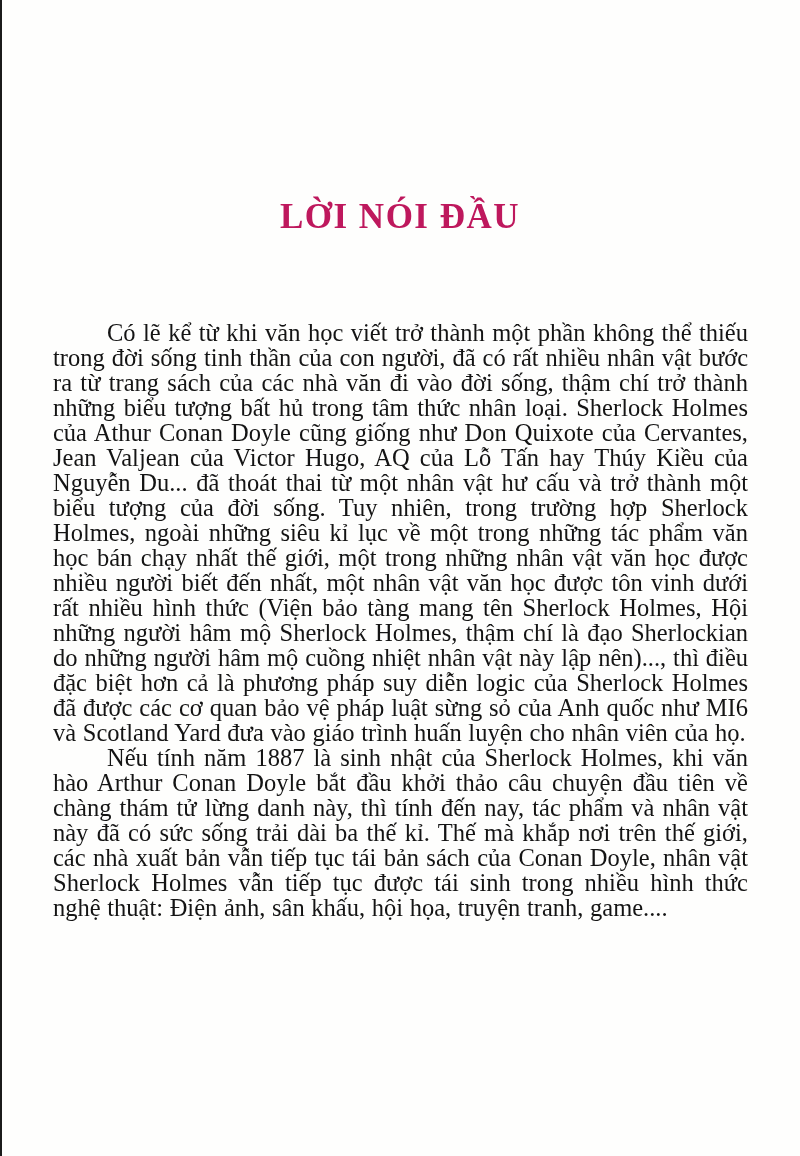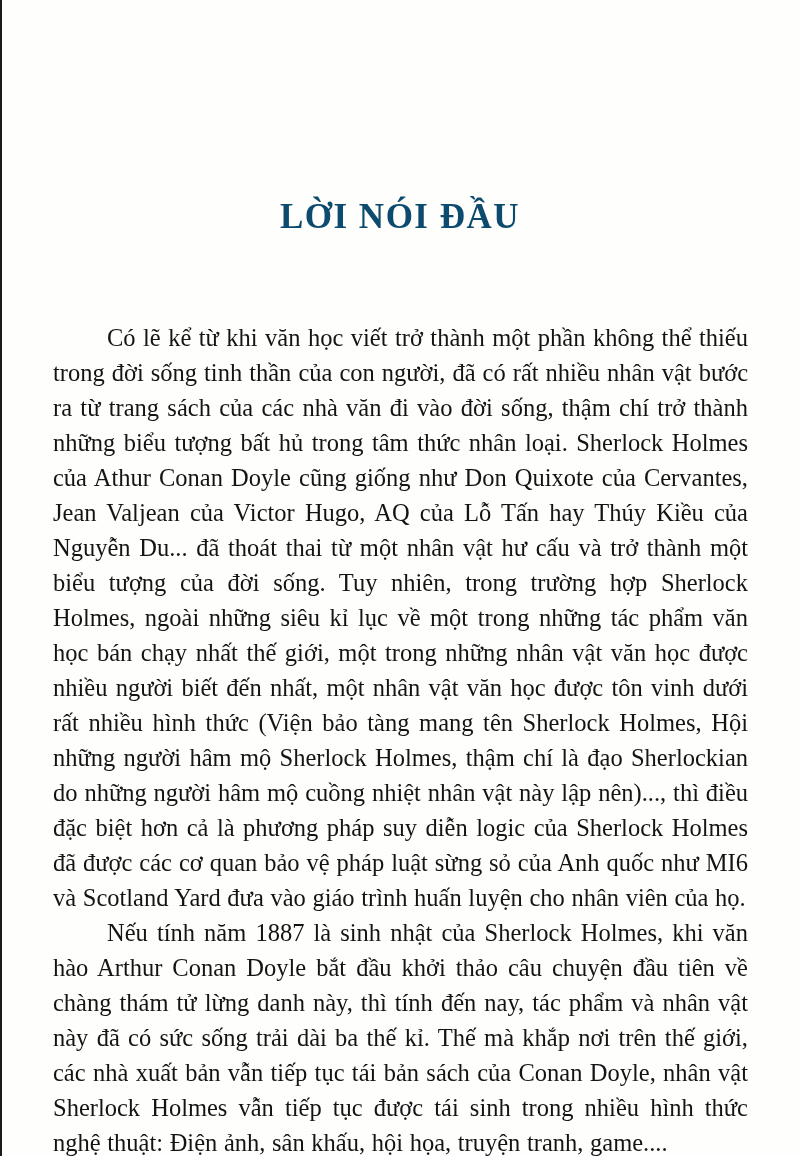--- a/index.html
+++ b/index.html
@@ -25,29 +25,29 @@
     height: 100%;
     background: #1b1b1b;
   }
   .chapter-title {
     margin: 0;
     padding-top: 197px;
     text-align: center;
     font-size: 35px;
     font-weight: bold;
     letter-spacing: 1.5px;
-    color: #0c4a6e;
+    color: #be185d;
   }
   .content {
     margin: 83px 52px 0 53px;
   }
   .content p {
     margin: 0;
     font-size: 24.5px;
-    line-height: 35px;
+    line-height: 25px;
     text-align: justify;
     text-indent: 54px;
     word-spacing: 0.5px;
   }
 </style>
 </head>
 <body>
 
 <div class="page">
   <div class="scan-edge"></div>

